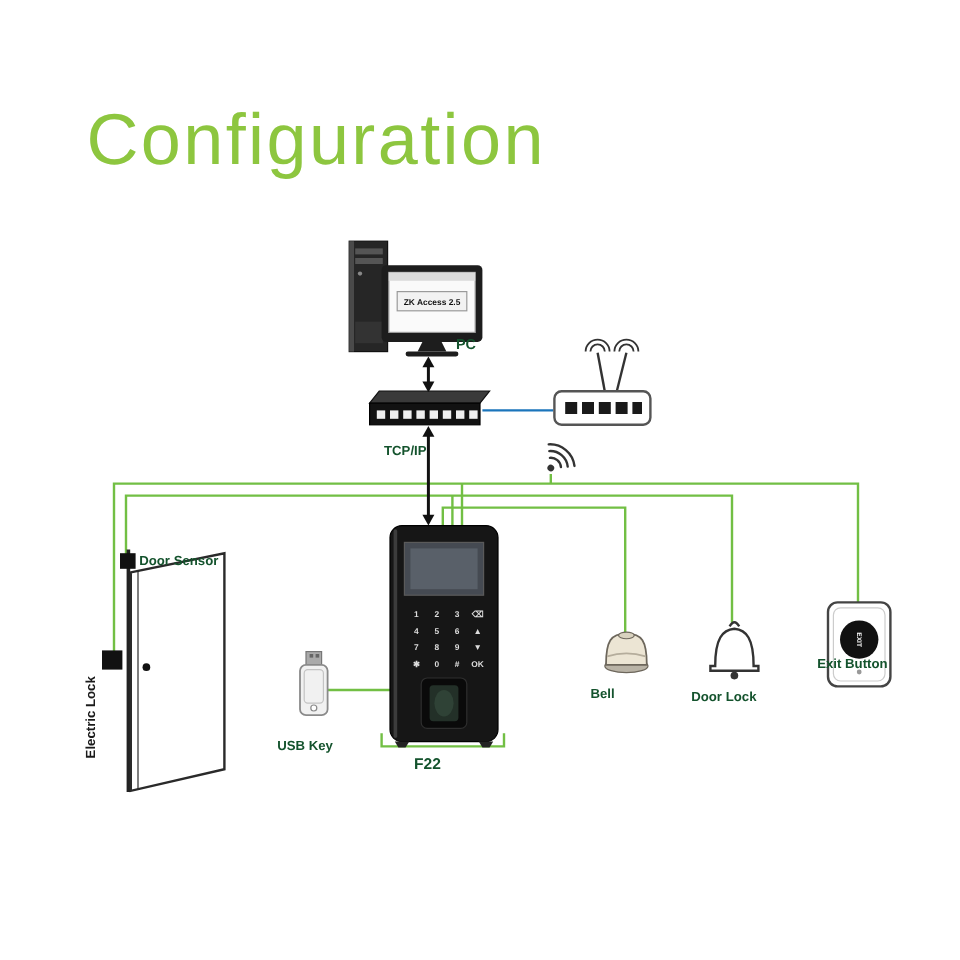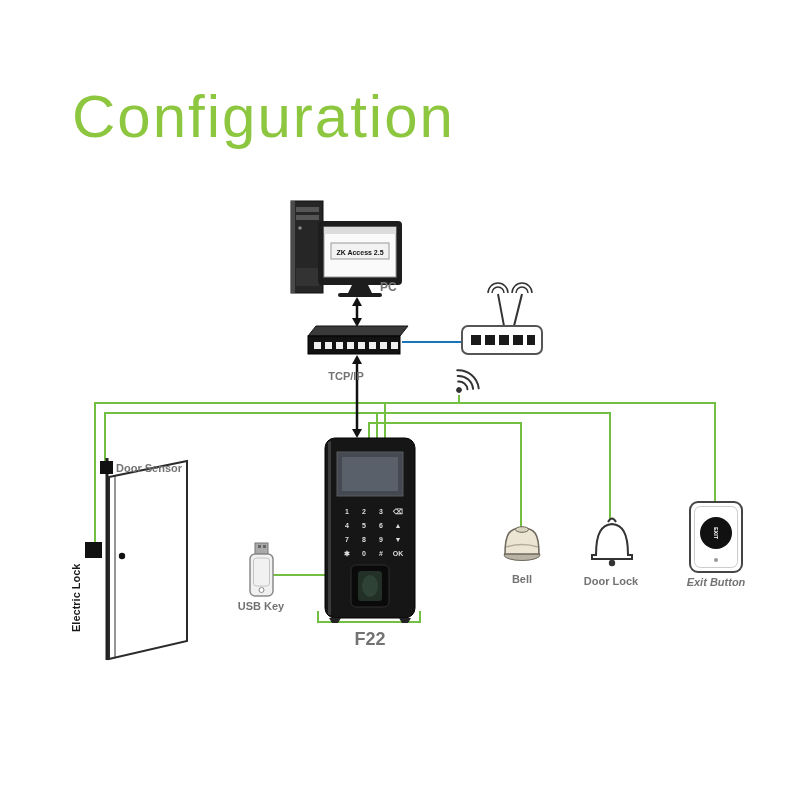--- a/index.html
+++ b/index.html
@@ -6,29 +6,29 @@
   .canvas{
     position:relative;width:800px;height:800px;background:#ffffff;
     font-family:"Liberation Sans",sans-serif;overflow:hidden;
   }
   .page-title{
     position:absolute;left:72px;top:82px;
     font-size:60px;font-weight:400;letter-spacing:2px;
     color:#8dc63f;white-space:nowrap;
   }
   .lbl{
-    position:absolute;font-size:11px;font-weight:700;color:#737373;white-space:nowrap;
-  }
-  .lbl.center{text-align:center;}
+    position:absolute;font-size:11px;font-weight:700;color:#14532d;white-space:nowrap;
+  }
+  .lbl.center{text-align:left;}
   .lbl-rot{
     position:absolute;left:70px;top:632px;
     transform:rotate(-90deg);transform-origin:0 0;
     font-size:11px;font-weight:700;color:#1a1a1a;white-space:nowrap;
   }
-  .f22-label{font-size:18px;}
+  .f22-label{font-size:13px;}
   svg{position:absolute;left:0;top:0;}
   svg text{font-family:"Liberation Sans",sans-serif;}
 </style>
 </head>
 <body>
 
 <div class="canvas">
 
   <svg width="800" height="800" viewBox="0 0 800 800">
 
@@ -187,19 +187,19 @@
     </g>
 
   </svg>
 
   <div class="page-title">Configuration</div>
 
   <div class="lbl" style="left:380px;top:280px;font-size:12px;">PC</div>
   <div class="lbl center" style="left:320px;top:370px;width:52px;">TCP/IP</div>
   <div class="lbl" style="left:116px;top:462px;">Door Sensor</div>
   <div class="lbl-rot">Electric Lock</div>
-  <div class="lbl center" style="left:231px;top:600px;width:60px;">USB Key</div>
+  <div class="lbl center" style="left:231px;top:616px;width:60px;">USB Key</div>
   <div class="lbl center f22-label" style="left:345px;top:629px;width:50px;">F22</div>
   <div class="lbl center" style="left:492px;top:573px;width:60px;">Bell</div>
   <div class="lbl center" style="left:576px;top:575px;width:70px;">Door Lock</div>
-  <div class="lbl center" style="left:681px;top:576px;width:70px;font-style:italic;">Exit Button</div>
+  <div class="lbl center" style="left:681px;top:548px;width:70px;">Exit Button</div>
 
 </div>
 
 </body></html>

